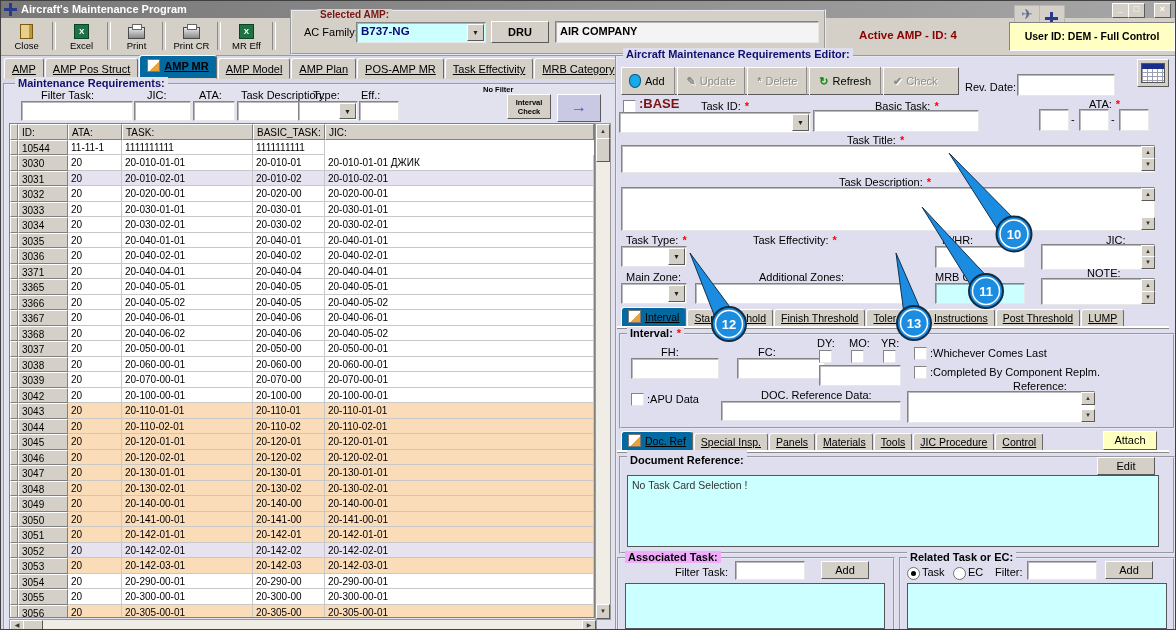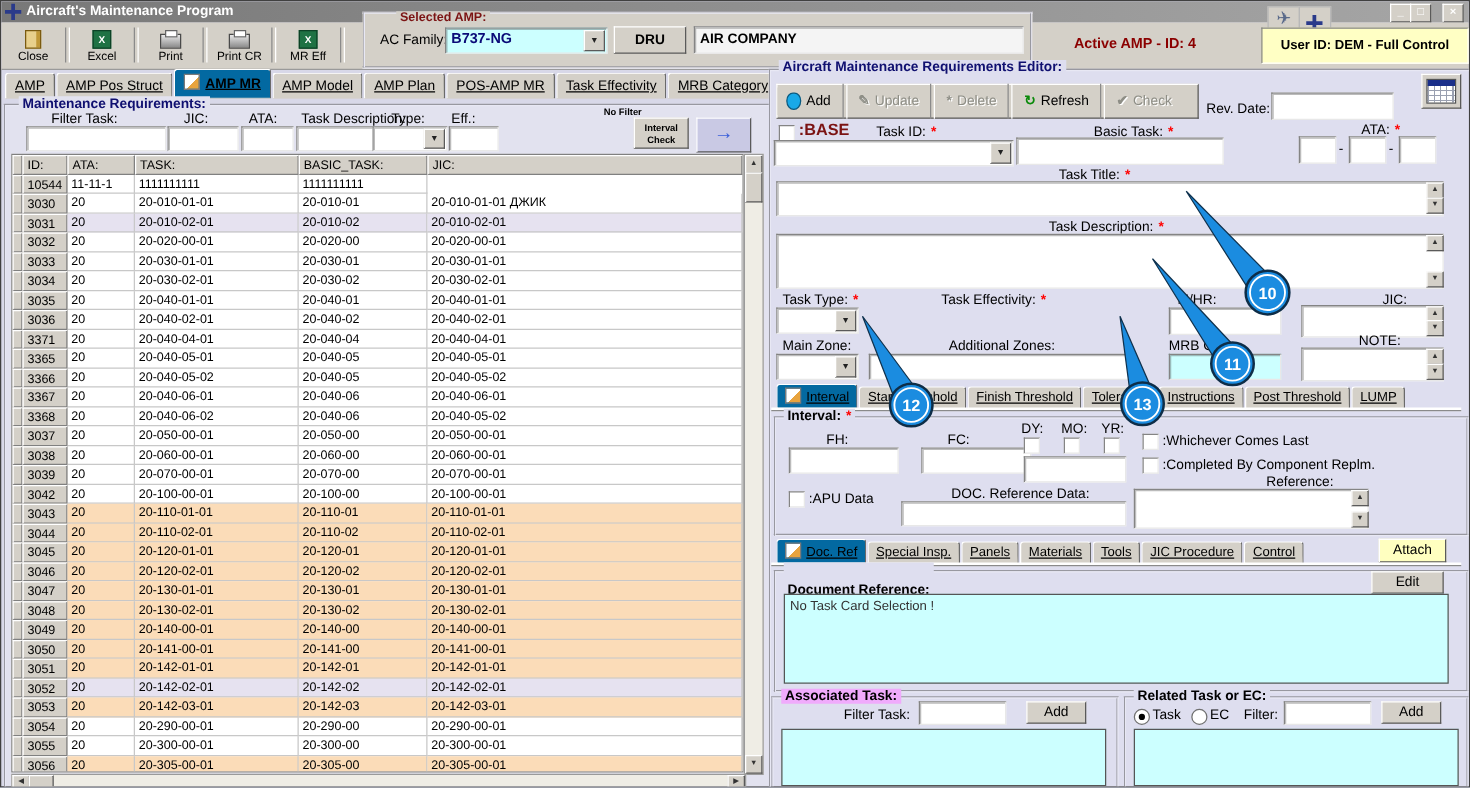--- a/index.html
+++ b/index.html
@@ -50,21 +50,21 @@
   .chk{position:absolute;width:11px;height:11px;background:#fff;border:1px solid;border-color:#848484 #E8E8E8 #E8E8E8 #848484;}
   .radio{position:absolute;width:11px;height:11px;background:#fff;border:1px solid #707070;border-radius:50%;}
   .radio.sel::after{content:"";position:absolute;left:3px;top:3px;width:5px;height:5px;background:#000;border-radius:50%;}
   .navy{color:#0A0A78;font-weight:bold;}
   .grouplab{position:absolute;font-weight:bold;color:#101070;background:inherit;}
   
   #grid{position:absolute;left:8px;top:122px;width:586px;height:495px;background:#fff;border:1px solid #808080;box-sizing:border-box;overflow:hidden;}
   .gr{display:flex;height:15.5px;}
   .gc{box-sizing:border-box;border-right:1px solid #C8C8C8;border-bottom:1px solid #C8C8C8;font-size:10px;line-height:15px;padding-left:3px;overflow:hidden;white-space:nowrap;}
   .ghd .gc,.gid{background:#D4D0C8;border-top:1px solid #fff;border-left:1px solid #fff;border-right:1px solid #808080;border-bottom:1px solid #808080;}
-  .c0{width:8px;}.c1{width:36px;}.c2{width:54px;}.c3{width:131px;}.c4{width:103px;}.c5{flex:1;}
+  .c0{width:8px;}.c1{width:50px;}.c2{width:54px;}.c3{width:131px;}.c4{width:72px;}.c5{flex:1;}
   .hlo .gc:not(.gid){background:#FBDCB8;}
   .hll .gc:not(.gid){background:#E6E2F0;}
   .track{background:#EFEDE5;}
   
   .etb{display:flex;align-items:center;gap:4px;padding:0 7px;height:22px;font-size:11px;background:#D4D0C8;}
   .etb.dis{color:#8E8E86;text-shadow:1px 1px 0 #fff;}
   
   #callouts{position:absolute;left:0;top:0;width:1176px;height:630px;pointer-events:none;z-index:60;}
   text.cnum{font:bold 13px "Liberation Sans",sans-serif;fill:#fff;}
 </style>
@@ -578,21 +578,21 @@
       <div class="tab tab2"><span>Panels</span></div>
       <div class="tab tab2"><span>Materials</span></div>
       <div class="tab tab2"><span>Tools</span></div>
       <div class="tab tab2"><span>JIC Procedure</span></div>
       <div class="tab tab2"><span>Control</span></div>
     </div>
   <div class="abs b98" style="left:1102px;top:430px;width:52px;height:17px;background:#FFFFC0;line-height:17px;">Attach</div>
   <div class="abs" style="left:616px;top:449px;width:552px;height:2px;background:#fff;border-bottom:1px solid #8a8a8a;"></div>
 
   <div class="abs groove" style="left:618px;top:455px;width:552px;height:94px;"></div>
-  <span class="lbl" style="left:626px;top:449px;font-weight:bold;background:#DEDEEF;padding:16px 3px;">Document Reference:</span>
+  <span class="lbl" style="left:626px;top:449px;font-weight:bold;background:#DEDEEF;padding:4px 3px;">Document Reference:</span>
   <div class="abs b98" style="left:1096px;top:456px;width:56px;height:16px;line-height:16px;">Edit</div>
   <div class="abs cyan" style="left:626px;top:474px;width:530px;height:70px;border:1px solid #555;">
     <span class="lbl" style="left:4px;top:3px;font-size:10.5px;color:#333;">No Task Card Selection !</span>
   </div>
 
   <div class="abs groove" style="left:616px;top:556px;width:274px;height:72px;"></div>
   <span class="lbl" style="left:624px;top:550px;font-weight:bold;background:#f0abfc;padding:0 3px;">Associated Task:</span>
   <span class="lbl" style="left:674px;top:565px;">Filter Task:</span>
   <div class="inp" style="left:734px;top:560px;width:68px;height:17px;"></div>
   <div class="abs b98" style="left:820px;top:560px;width:46px;height:16px;line-height:16px;">Add</div>

